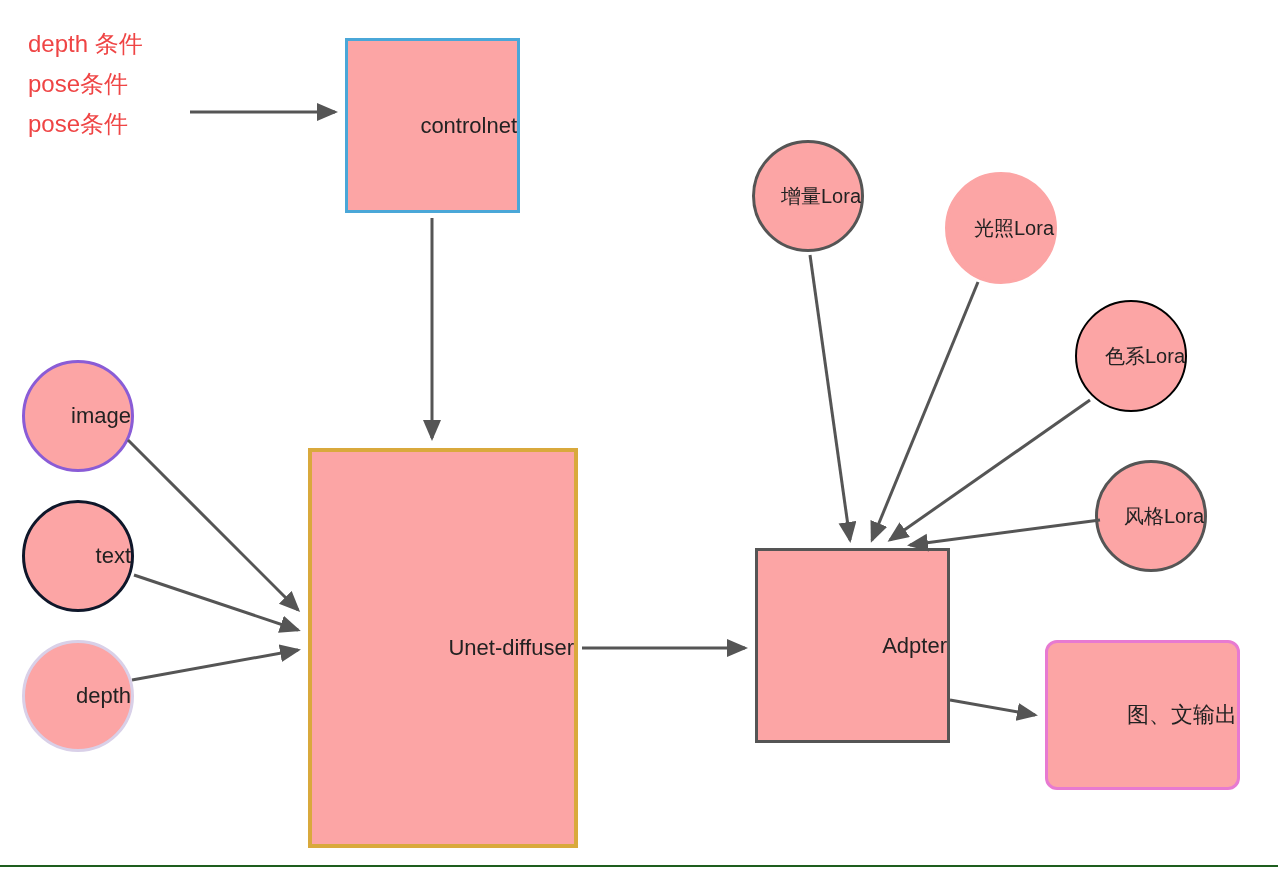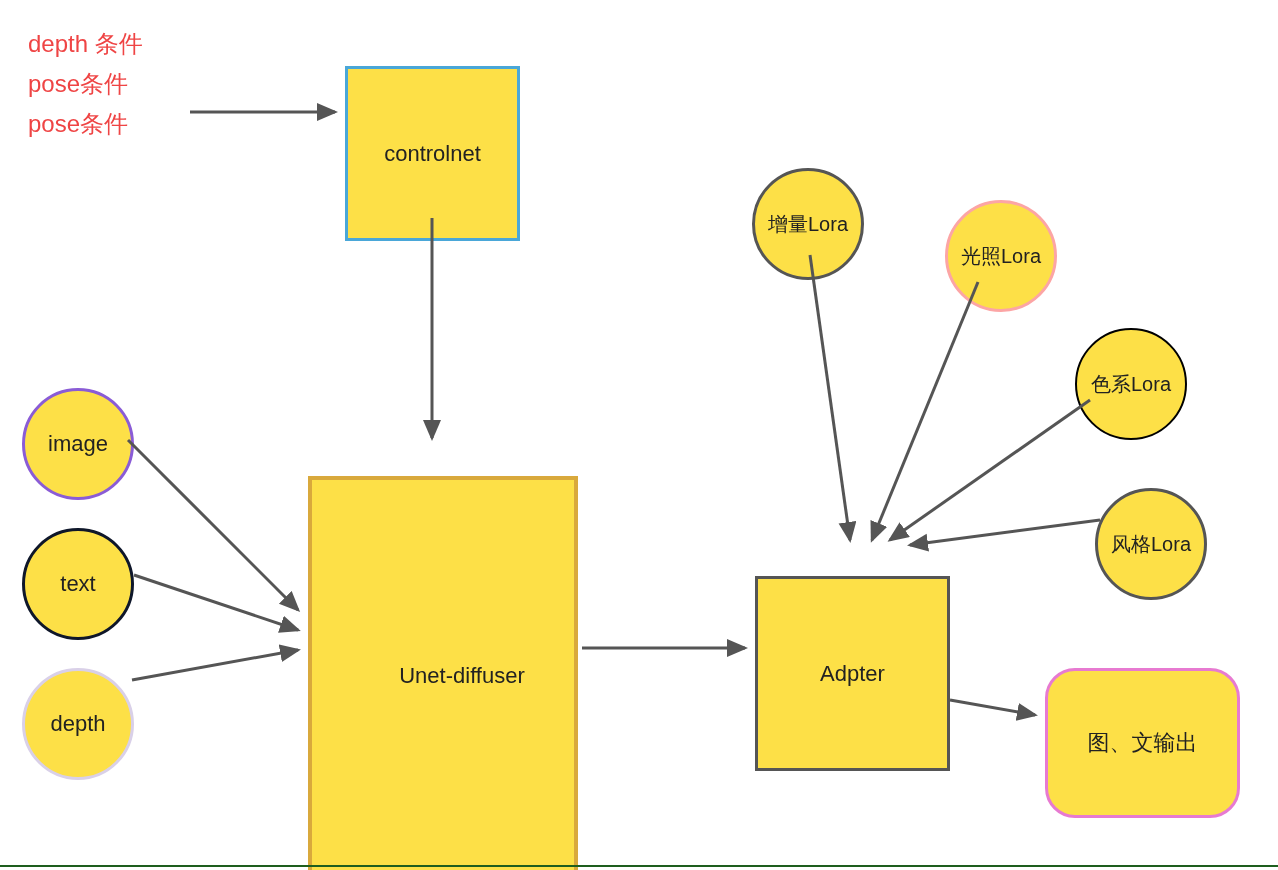--- a/index.html
+++ b/index.html
@@ -10,30 +10,29 @@
     background: #ffffff;
     font-family: "Helvetica Neue", Arial, "PingFang SC", "Microsoft YaHei", sans-serif;
     position: relative;
     overflow: hidden;
   }
   .node {
     position: absolute;
     box-sizing: border-box;
     display: flex;
     align-items: center;
-    justify-content: center;
+    justify-content: flex-end;
     text-align: center;
     font-size: 22px;
     color: #222;
-    background: #fde047;
-    margin-top: 28px;
+    background: #fca5a5;
   }
   .rect { border: 2px solid #888; }
   .circle { border-radius: 50%; }
-  .roundrect { border-radius: 30px; }
+  .roundrect { border-radius: 12px; }
   .conditions-list {
     position: absolute;
     left: 28px;
     top: 24px;
     color: #ef4444;
     font-size: 24px;
     line-height: 40px;
     font-weight: 500;
   }
   .bottom-line {

